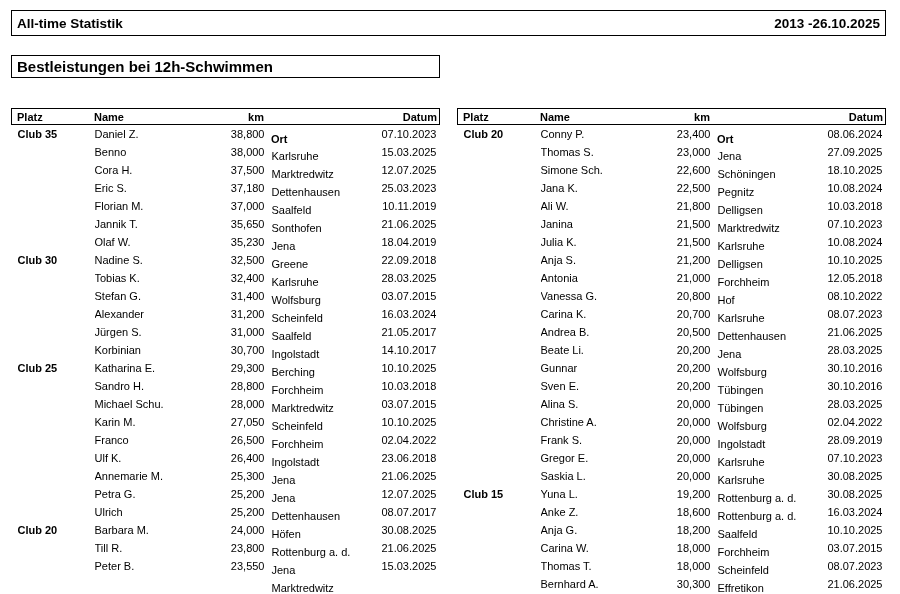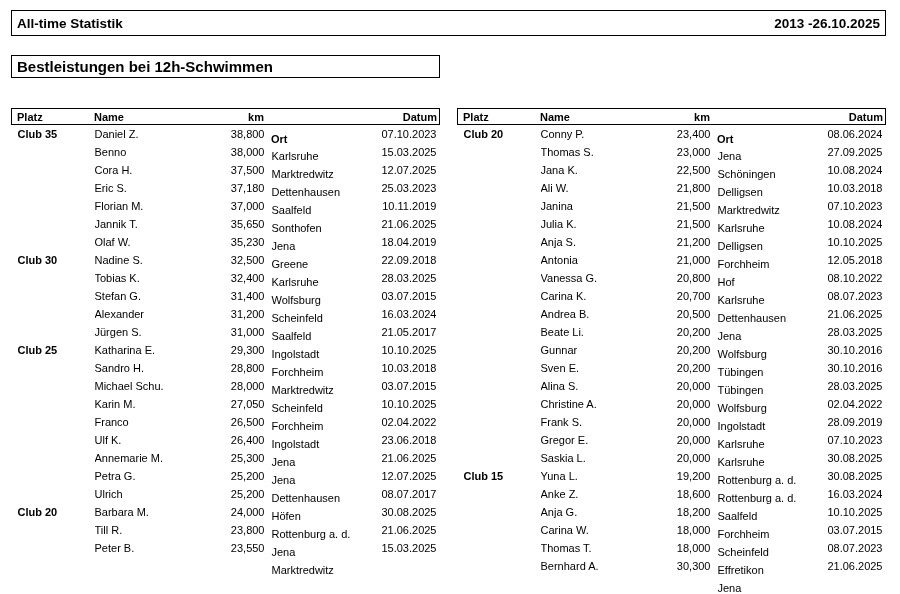--- a/index.html
+++ b/index.html
@@ -181,20 +181,27 @@
           <div class="cell c-datum">16.03.2024</div>
         </div>
         <div class="row">
           <div class="cell c-platz"></div>
           <div class="cell c-name">Jürgen S.</div>
           <div class="cell c-km">31,000</div>
           <div class="cell c-ort">Ingolstadt</div>
           <div class="cell c-datum">21.05.2017</div>
         </div>
         <div class="row">
+          <div class="cell c-platz"></div>
+          <div class="cell c-name">Korbinian</div>
+          <div class="cell c-km">30,700</div>
+          <div class="cell c-ort">Berching</div>
+          <div class="cell c-datum">14.10.2017</div>
+        </div>
+        <div class="row">
           <div class="cell c-platz">Club 25</div>
           <div class="cell c-name">Katharina E.</div>
           <div class="cell c-km">29,300</div>
           <div class="cell c-ort">Forchheim</div>
           <div class="cell c-datum">10.10.2025</div>
         </div>
         <div class="row">
           <div class="cell c-platz"></div>
           <div class="cell c-name">Sandro H.</div>
           <div class="cell c-km">28,800</div>
@@ -292,20 +299,27 @@
         </div>
         <div class="row">
           <div class="cell c-platz"></div>
           <div class="cell c-name">Thomas S.</div>
           <div class="cell c-km">23,000</div>
           <div class="cell c-ort">Schöningen</div>
           <div class="cell c-datum">27.09.2025</div>
         </div>
         <div class="row">
           <div class="cell c-platz"></div>
+          <div class="cell c-name">Simone Sch.</div>
+          <div class="cell c-km">22,600</div>
+          <div class="cell c-ort">Pegnitz</div>
+          <div class="cell c-datum">18.10.2025</div>
+        </div>
+        <div class="row">
+          <div class="cell c-platz"></div>
           <div class="cell c-name">Jana K.</div>
           <div class="cell c-km">22,500</div>
           <div class="cell c-ort">Delligsen</div>
           <div class="cell c-datum">10.08.2024</div>
         </div>
         <div class="row">
           <div class="cell c-platz"></div>
           <div class="cell c-name">Ali W.</div>
           <div class="cell c-km">21,800</div>
           <div class="cell c-ort">Marktredwitz</div>

